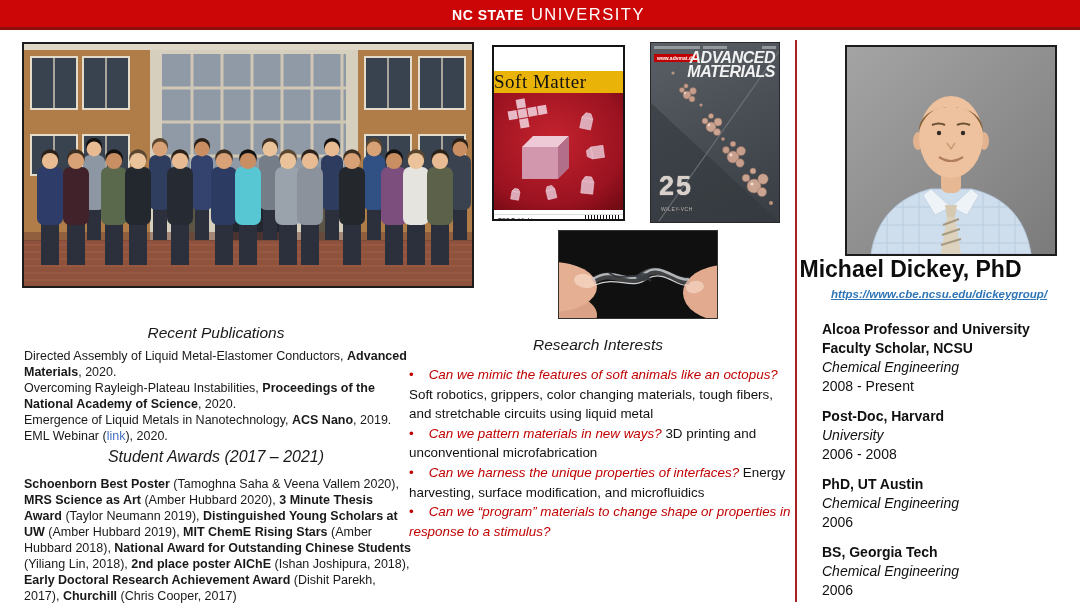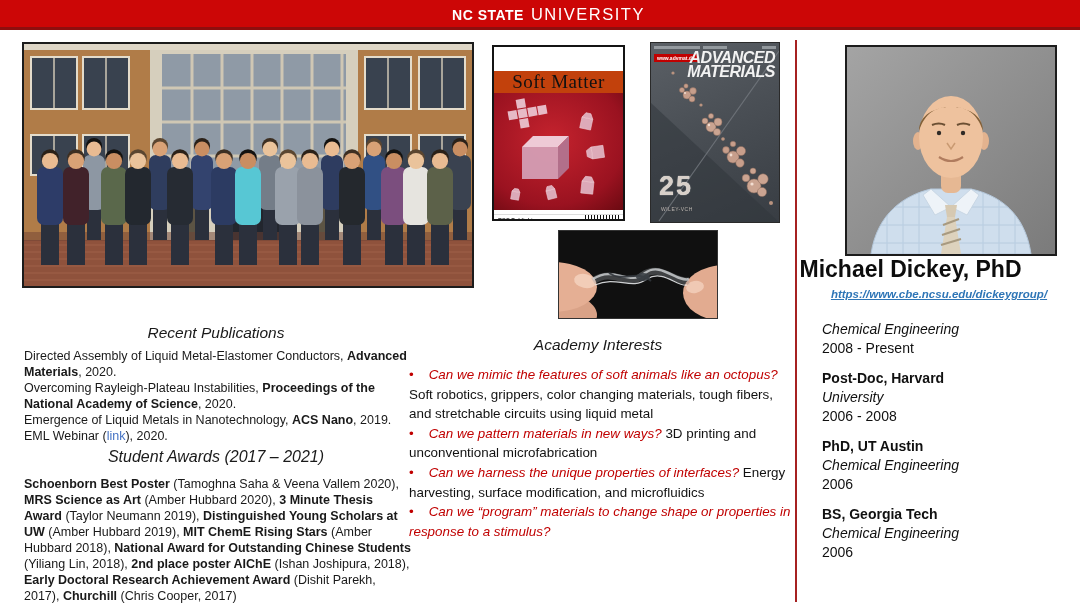--- a/index.html
+++ b/index.html
@@ -17,21 +17,21 @@
   .banner .b1{font-weight:700;font-size:14px;letter-spacing:.5px;padding-left:17px;}
   .banner .b2{font-weight:300;font-size:16.5px;letter-spacing:1.5px;margin-left:7px;}
 
   
   .framed{border:2px solid #1c1c1c;background:#fff;}
   .group-photo{position:absolute;left:22px;top:42px;width:452px;height:246px;overflow:hidden;}
   .portrait{position:absolute;left:845px;top:45px;width:212px;height:211px;overflow:hidden;}
   .stretch-photo{position:absolute;left:558px;top:230px;width:160px;height:89px;background:#0f0f0f;overflow:hidden;border:1px solid #333;}
 
   .sm-cover{position:absolute;left:492px;top:45px;width:133px;height:176px;border:2px solid #141414;background:#fff;display:flex;flex-direction:column;overflow:hidden;}
-  .sm-head{height:33px;background:#c2410c;display:flex;align-items:center;justify-content:center;margin-top:24px;}
+  .sm-head{height:33px;background:#eab308;display:flex;align-items:center;justify-content:flex-start;margin-top:24px;}
   .sm-title{font-family:"Liberation Serif",serif;font-size:19px;color:#111;letter-spacing:.5px;}
   .sm-strip{height:3px;background:#9c1b22;}
   .sm-body{flex:1;position:relative;}
   .sm-foot{height:16px;background:#fff;display:flex;align-items:center;justify-content:space-between;padding:0 4px;border-top:1px solid #ddd;}
   .sm-pub{font-size:5.5px;font-weight:700;color:#333;}
   .barcode{width:34px;height:9px;background:repeating-linear-gradient(90deg,#111 0 1px,#fff 1px 3px);}
 
   .am-cover{position:absolute;left:650px;top:42px;width:130px;height:181px;background:linear-gradient(155deg,#5b6066 0%,#4a4f55 45%,#383d43 100%);overflow:hidden;border:1px solid #2a2a2a;padding-left:24px;}
   .am-topbar{position:absolute;left:3px;top:3px;right:3px;height:4px;display:flex;gap:3px;}
   .am-topbar i{display:block;height:3px;background:#aeb3b8;opacity:.7;}
@@ -353,21 +353,21 @@
   <div class="pubs">
       <div><span>Directed Assembly of Liquid Metal-Elastomer Conductors, </span><span class="bold">Advanced Materials</span><span>, 2020.</span></div>
       <div><span>Overcoming Rayleigh-Plateau Instabilities, </span><span class="bold">Proceedings of the National Academy of Science</span><span>, 2020.</span></div>
       <div><span>Emergence of Liquid Metals in Nanotechnology, </span><span class="bold">ACS Nano</span><span>, 2019.</span></div>
       <div><span>EML Webinar (</span><span class="inline-link">link</span><span>), 2020.</span></div>
     </div>
 
   <div class="col-heading awards-heading">Student Awards (2017 – 2021)</div>
   <div class="awards"><span class="bold">Schoenborn Best Poster</span><span> (Tamoghna Saha &amp; Veena Vallem 2020), </span><span class="bold">MRS Science as Art</span><span> (Amber Hubbard 2020), </span><span class="bold">3 Minute Thesis Award</span><span> (Taylor Neumann 2019), </span><span class="bold">Distinguished Young Scholars at UW</span><span> (Amber Hubbard 2019), </span><span class="bold">MIT ChemE Rising Stars</span><span> (Amber Hubbard 2018), </span><span class="bold">National Award for Outstanding Chinese Students</span><span> (Yiliang Lin, 2018), </span><span class="bold">2nd place poster AIChE</span><span> (Ishan Joshipura, 2018), </span><span class="bold">Early Doctoral Research Achievement Award</span><span> (Dishit Parekh, 2017), </span><span class="bold">Churchill</span><span> (Chris Cooper, 2017)</span></div>
 
-  <div class="col-heading research-heading">Academy Interests</div>
+  <div class="col-heading research-heading">Research Interests</div>
   <div class="research">
       <p><span class="dot">•</span><span class="q">Can we mimic the features of soft animals like an octopus?</span><span class="a"> Soft robotics, grippers, color changing materials, tough fibers, and stretchable circuits using liquid metal</span></p>
       <p><span class="dot">•</span><span class="q">Can we pattern materials in new ways?</span><span class="a"> 3D printing and unconventional microfabrication</span></p>
       <p><span class="dot">•</span><span class="q">Can we harness the unique properties of interfaces?</span><span class="a"> Energy harvesting, surface modification, and microfluidics</span></p>
       <p><span class="dot">•</span><span class="q">Can we “program” materials to change shape or properties in response to a stimulus?</span></p>
     </div>
 
   <div class="divider"></div>
 
   <div class="portrait framed">
@@ -418,20 +418,21 @@
         </g>
       <path d="M100,96 L104,102 L108,96" fill="none" stroke="#c99a72" stroke-width="1.5"></path>
       <path d="M92,110 Q104,118 116,110" fill="none" stroke="#b07c5e" stroke-width="2.2"></path>
     </svg>
   </div>
 
   <div class="profile-name">Michael Dickey, PhD</div>
   <div class="site-link">https://www.cbe.ncsu.edu/dickeygroup/</div>
   <div class="positions">
       <div class="blk">
+        <div class="t">Alcoa Professor and University Faculty Scholar, NCSU</div>
         <div class="f">Chemical Engineering</div>
         <div class="y">2008 - Present</div>
       </div>
       <div class="blk">
         <div class="t">Post-Doc, Harvard</div>
         <div class="f">University</div>
         <div class="y">2006 - 2008</div>
       </div>
       <div class="blk">
         <div class="t">PhD, UT Austin</div>

